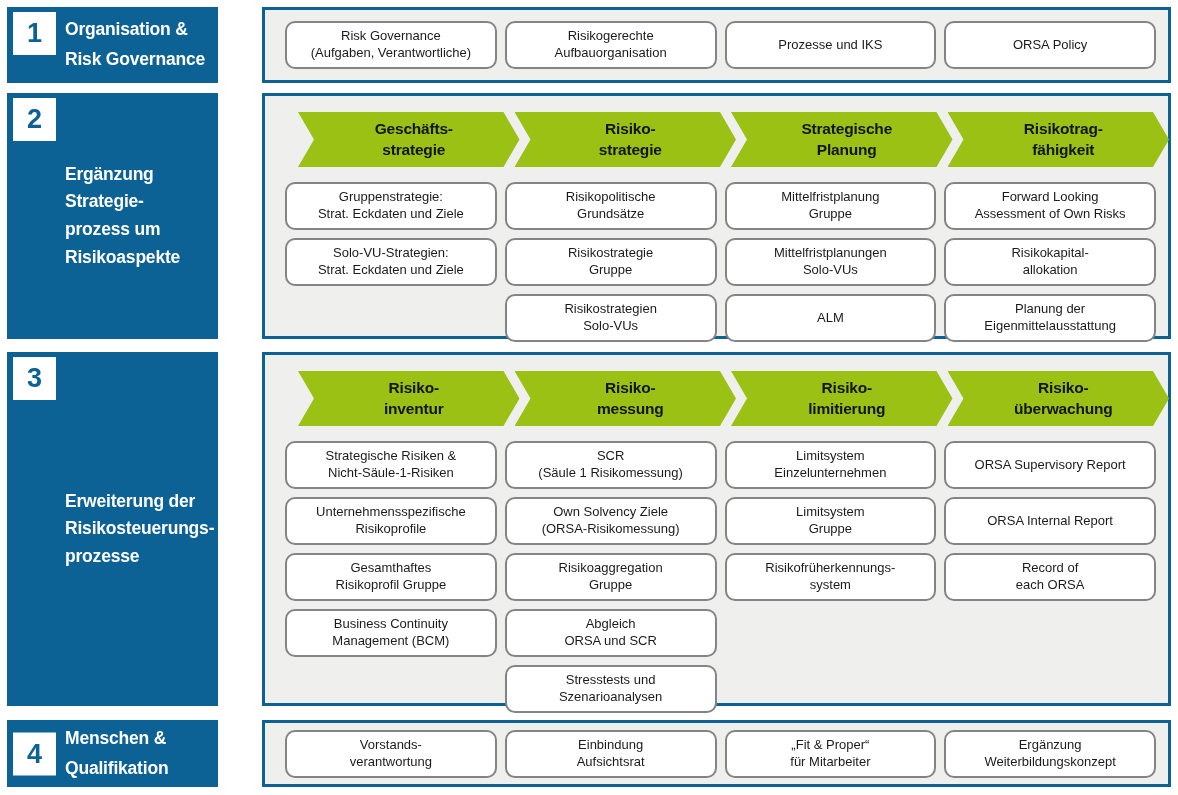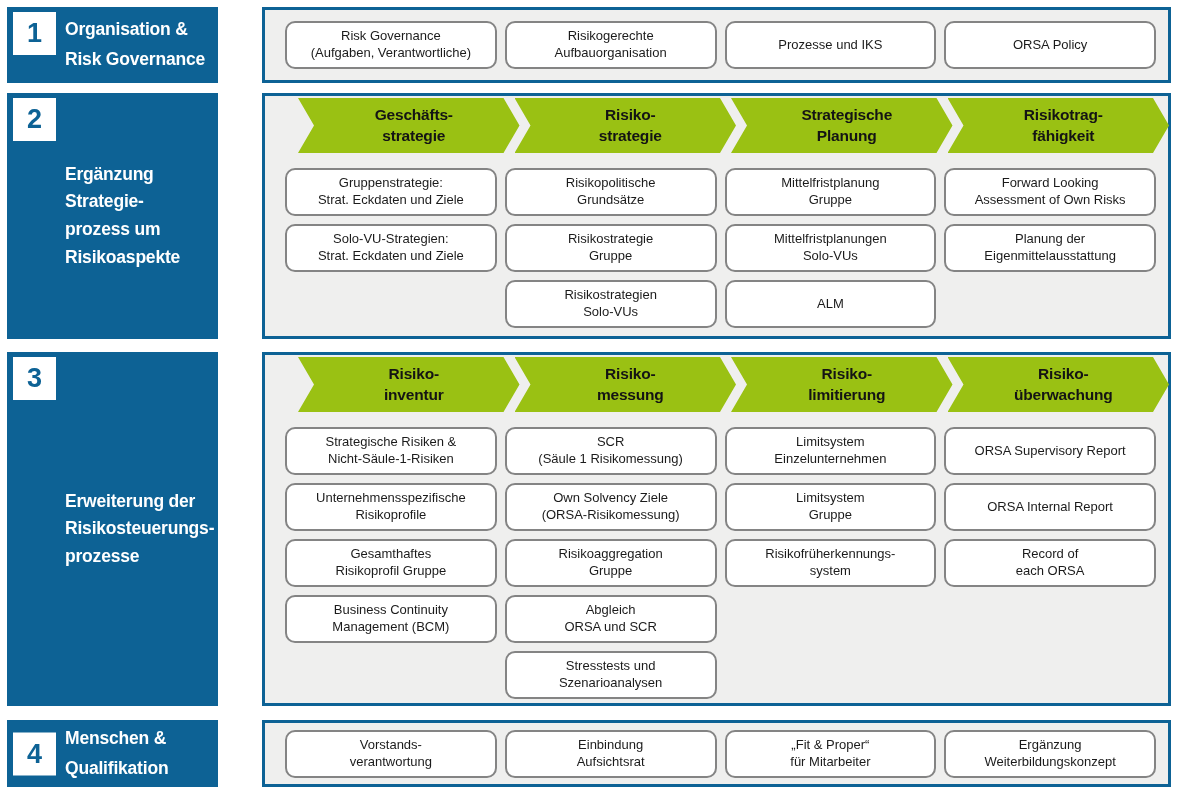--- a/index.html
+++ b/index.html
@@ -35,21 +35,21 @@
   .panel-col{display:flex;flex-direction:column;}
 
   .grid{display:grid;grid-template-columns:repeat(4,1fr);gap:8px;padding:0 12px 0 20px;}
   .col{display:flex;flex-direction:column;gap:8px;}
   .panel-col .grid{margin-top:15px;}
 
   .box{min-height:48px;background:#fff;border:2px solid var(--box-border);border-radius:10px;
        display:flex;align-items:center;justify-content:center;text-align:center;
        white-space:pre-line;font-size:13px;line-height:1.28;color:var(--text-dark);padding:3px 8px;}
 
-  .arrows{display:grid;grid-template-columns:repeat(4,1fr);gap:8px;padding:2px 12px 0 20px;margin-left:13px;}
+  .arrows{display:grid;grid-template-columns:repeat(4,1fr);gap:8px;padding:16px 12px 0 20px;margin-left:13px;}
   .arrow{width:calc(100% + 13px);height:55px;background:var(--green);
          clip-path:polygon(0 0, calc(100% - 16px) 0, 100% 50%, calc(100% - 16px) 100%, 0 100%, 16px 50%);
          display:flex;align-items:center;justify-content:center;text-align:center;
          font-weight:bold;font-size:15.5px;line-height:1.3;color:#141414;white-space:pre-line;
          padding-left:14px;padding-right:4px;letter-spacing:-0.2px;}
 </style>
 </head>
 <body>
 
 <div class="page">
@@ -113,20 +113,22 @@
         <div class="col">
           <div class="box">Mittelfristplanung
 Gruppe</div>
           <div class="box">Mittelfristplanungen
 Solo-VUs</div>
           <div class="box">ALM</div>
         </div>
         <div class="col">
           <div class="box">Forward Looking
 Assessment of Own Risks</div>
+          <div class="box">Risikokapital-
+allokation</div>
           <div class="box">Planung der
 Eigenmittelausstattung</div>
         </div>
       </div>
     </div>
   </section>
 
   <section class="row r3">
     <div class="side side-tall">
       <div class="numbox">

